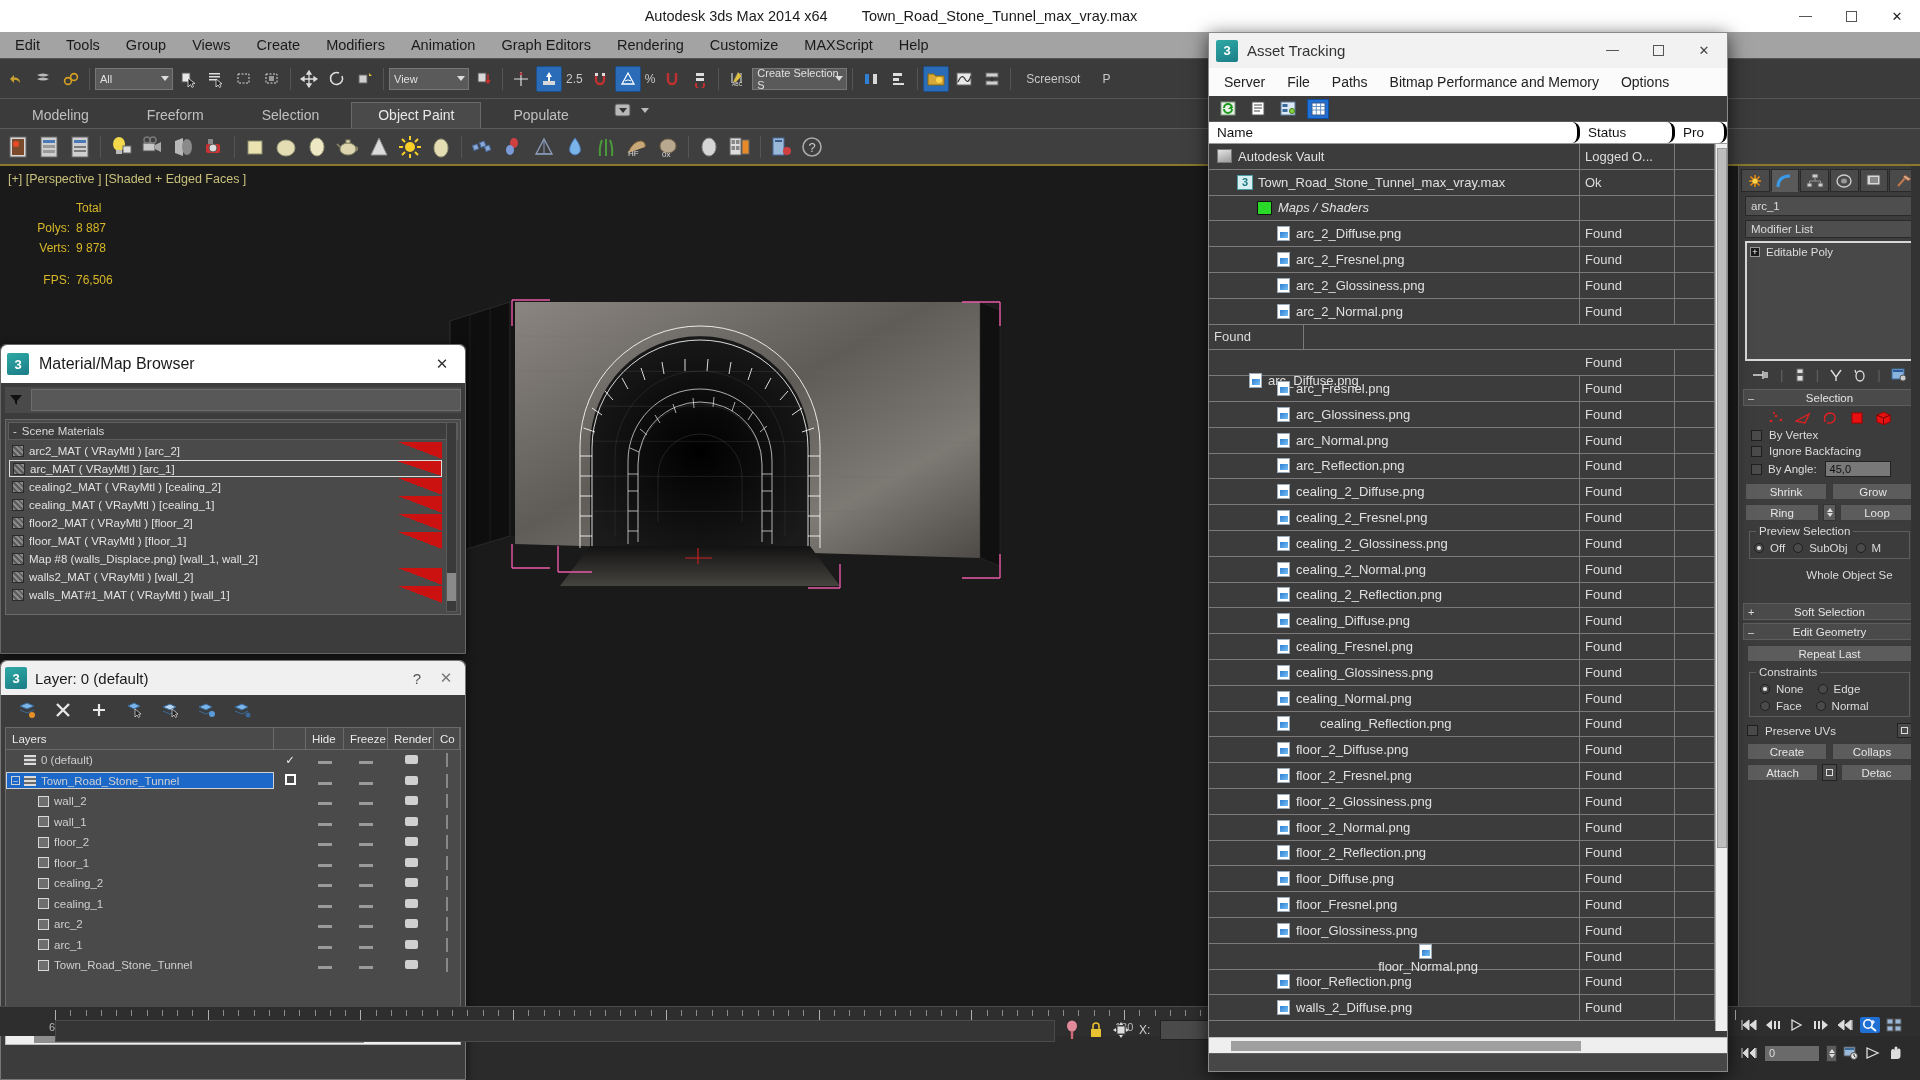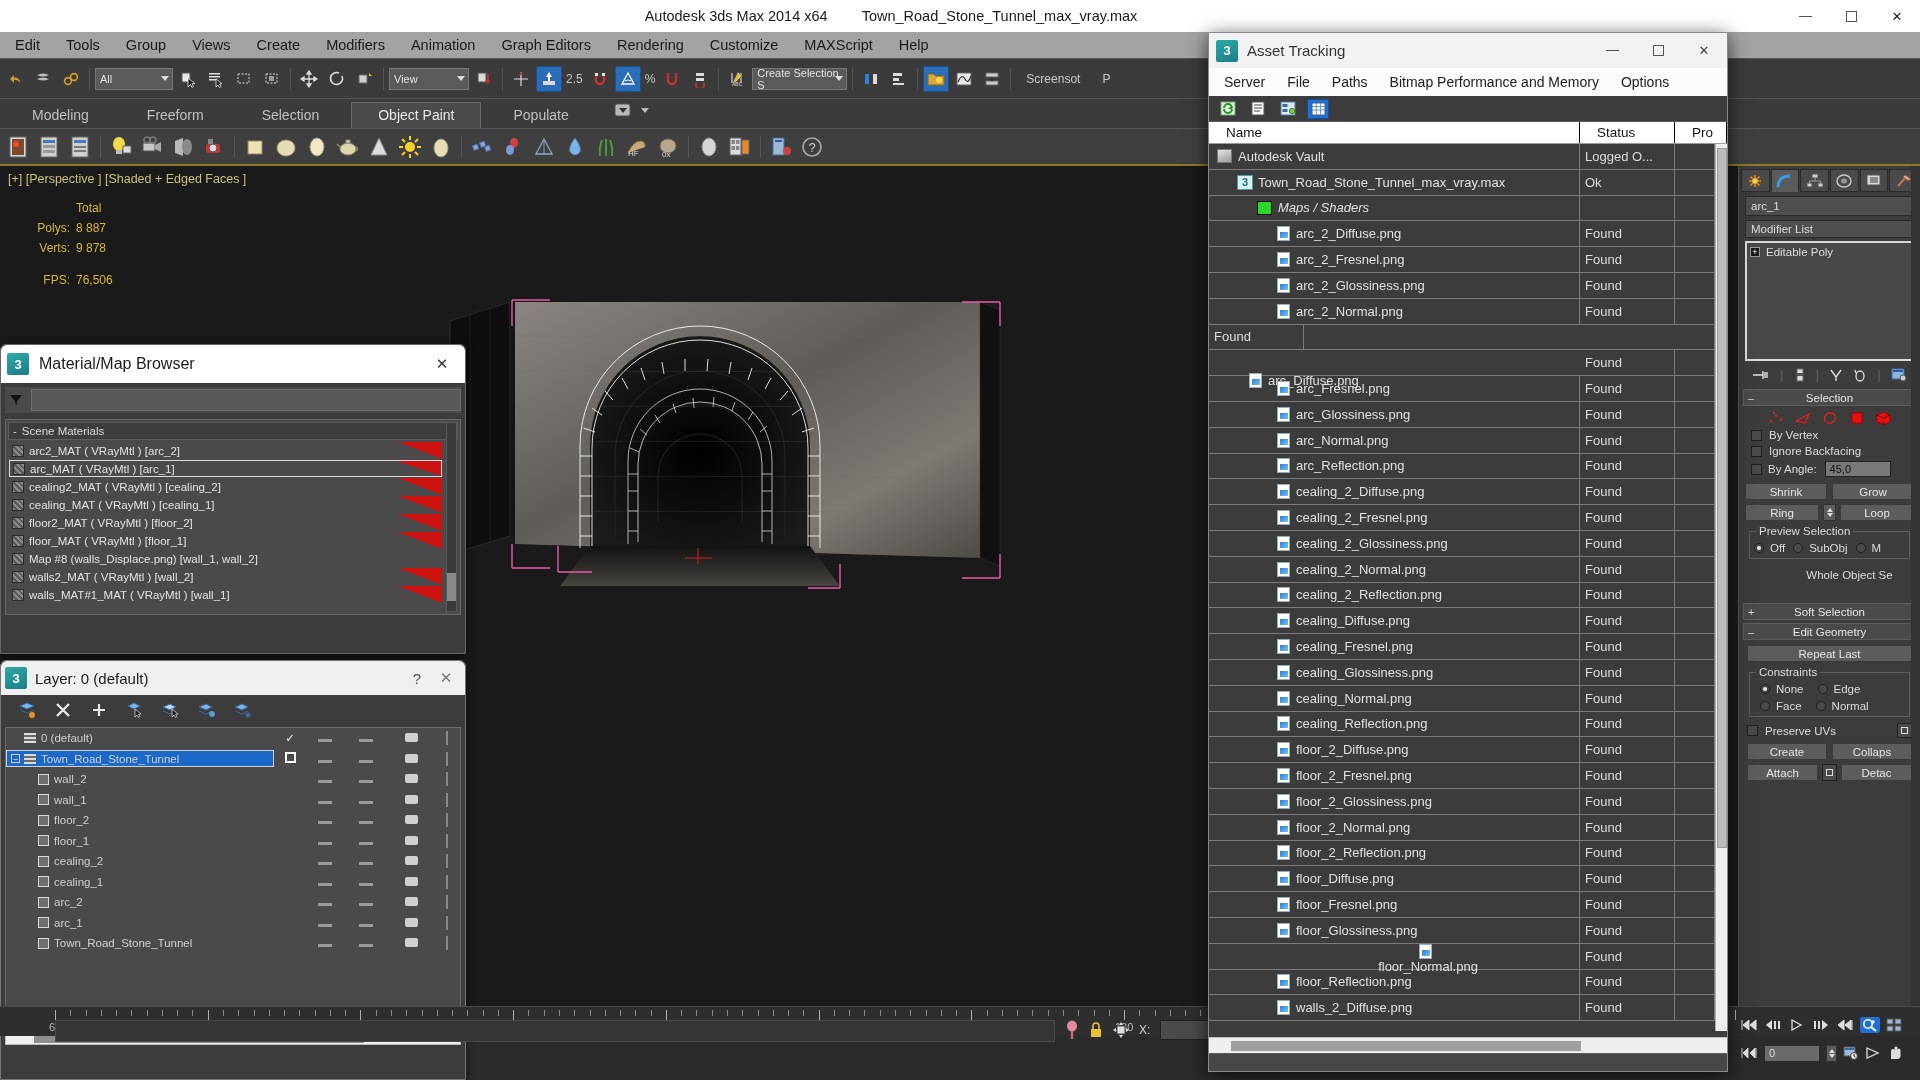--- a/index.html
+++ b/index.html
@@ -186,21 +186,21 @@
   .at-menu { height:28px; background:#fbfbfb; display:flex; align-items:center; padding-left:4px; }
   .at-menu .mi { font-size:14px; color:#222; padding:3px 11px; white-space:nowrap; }
   .at-tb { height:26px; background:#3c3c3c; display:flex; align-items:center; gap:8px;
     padding-left:8px; border-bottom:1px solid #5a5a5a; }
   .at-tbi { width:22px;height:20px;display:flex;align-items:center;justify-content:center;
     font-size:12px; }
   .at-tbi.sel { background:#1f6fd4; border:1px solid #0d4f9e; }
   .at-body { position:absolute; left:0; top:89px; right:0; bottom:0; background:#3c3c3c; }
   .at-hdr { height:22px; background:#fff; display:flex; font-size:13.5px; color:#111;
     border-bottom:1px solid #9a9a9a; }
-  .at-hdr .hc { border-right:1px solid #000000; line-height:22px; padding-left:17px; }
+  .at-hdr .hc { border-right:3px solid #000000; line-height:22px; padding-left:8px;border-radius:8px; }
   .at-rows { position:absolute; left:0; top:22px; right:12px; bottom:40px; overflow:hidden; }
   .at-row { height:25.8px; display:flex; border-bottom:1px solid #7a7a7a; }
   .at-cell-name { width:371px; display:flex; align-items:center; font-size:13px; color:#e0e0e0;
     border-right:1px solid #7a7a7a; }
   .at-cell-status { width:95px; display:flex; align-items:center; font-size:13px; color:#dcdcdc;
     border-right:1px solid #7a7a7a; padding-left:5px; }
   .at-cell-pro { flex:1; border-right:1px solid #7a7a7a; }
   .fileico { width:13px; height:15px; flex:none; margin-right:6px; background:#fff;
     border:1px solid #9aaab8; position:relative; }
   .fileico::after { content:''; position:absolute; left:2px; bottom:2px; width:8px; height:6px;
@@ -852,20 +852,28 @@
         </span>
       <span class="ltbi">
           <svg width="18" height="16" viewBox="0 0 18 16">
             <path d="M1 5 L8 2 L14 5 L8 8 Z" fill="#7ab4e8" stroke="#3a6a9a"></path>
             <path d="M1 9 L8 12 L14 9" fill="none" stroke="#3a6a9a"></path>
             <circle cx="14" cy="13" r="2.5" fill="#3a6a9a"></circle>
           </svg>
         </span>
     </div>
     <div class="layer-grid">
+      <div class="lg-head">
+        <div class="c" style="flex:1">Layers</div>
+        <div class="c" style="width:32px"></div>
+        <div class="c" style="width:38px">Hide</div>
+        <div class="c" style="width:44px">Freeze</div>
+        <div class="c" style="width:46px">Render</div>
+        <div class="c" style="width:26px">Co</div>
+      </div>
       <div id="layer-rows">
           <div class="lg-row">
             <div class="namecell" style="padding-left: 18px;">
               <span class="stackico"></span>
               <span>0 (default)</span>
             </div>
             <div class="cell" style="width: 32px; color: rgb(232, 232, 232);">✓</div>
             <div class="cell" style="width: 38px;"><span class="dash"></span></div>
             <div class="cell" style="width: 44px;"><span class="dash"></span></div>
             <div class="cell" style="width: 46px;"><span class="renderico"></span></div>
@@ -1702,21 +1710,21 @@
             <div class="at-cell-name" style="padding-left: 68px;">
               <span class="fileico"></span>
               <span>cealing_Normal.png</span>
             </div>
             <div class="at-cell-status">
               <span>Found</span>
             </div>
             <div class="at-cell-pro"></div>
           </div>
           <div class="at-row">
-            <div class="at-cell-name" style="padding-left: 68px;">
+            <div class="at-cell-name" style="padding-left: 68px; gap: 24px;">
               <span class="fileico"></span>
               <span>cealing_Reflection.png</span>
             </div>
             <div class="at-cell-status">
               <span>Found</span>
             </div>
             <div class="at-cell-pro"></div>
           </div>
           <div class="at-row">
             <div class="at-cell-name" style="padding-left: 68px;">

